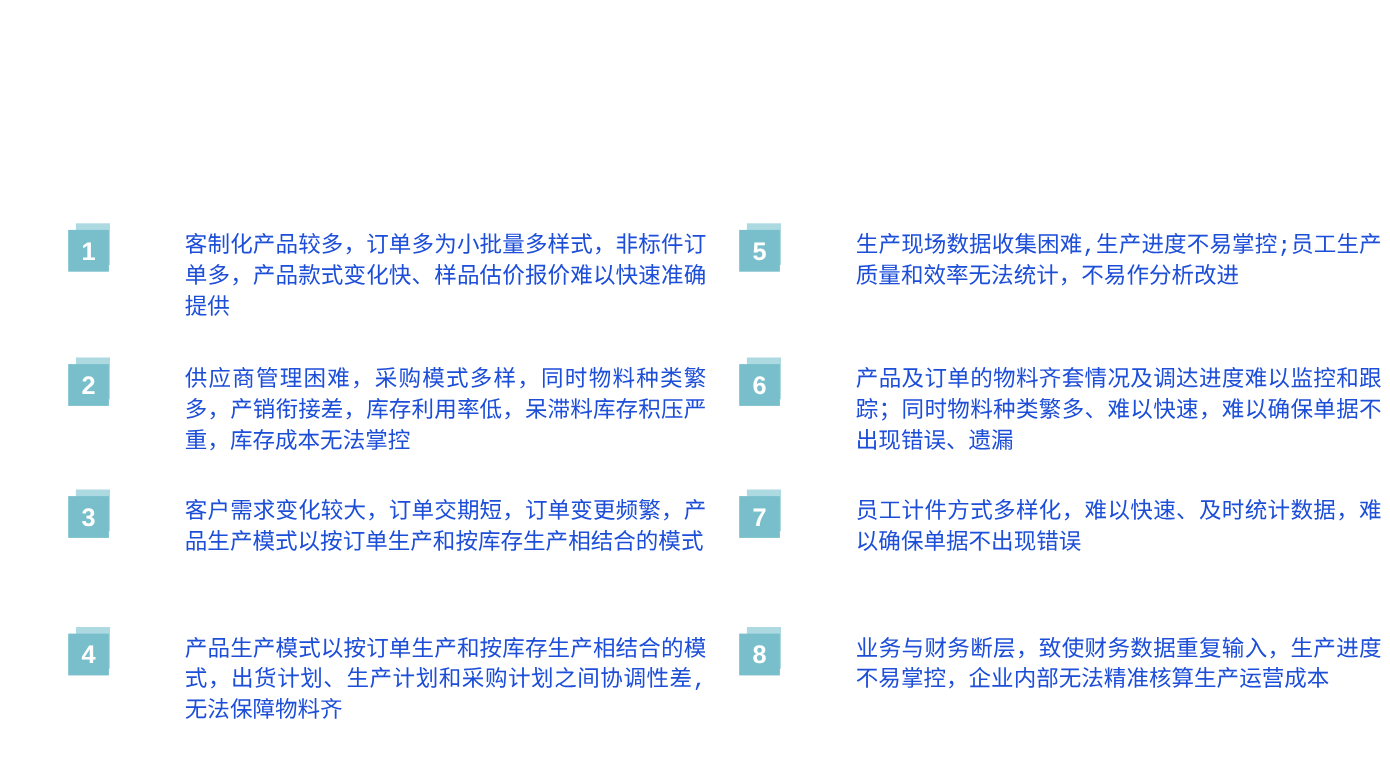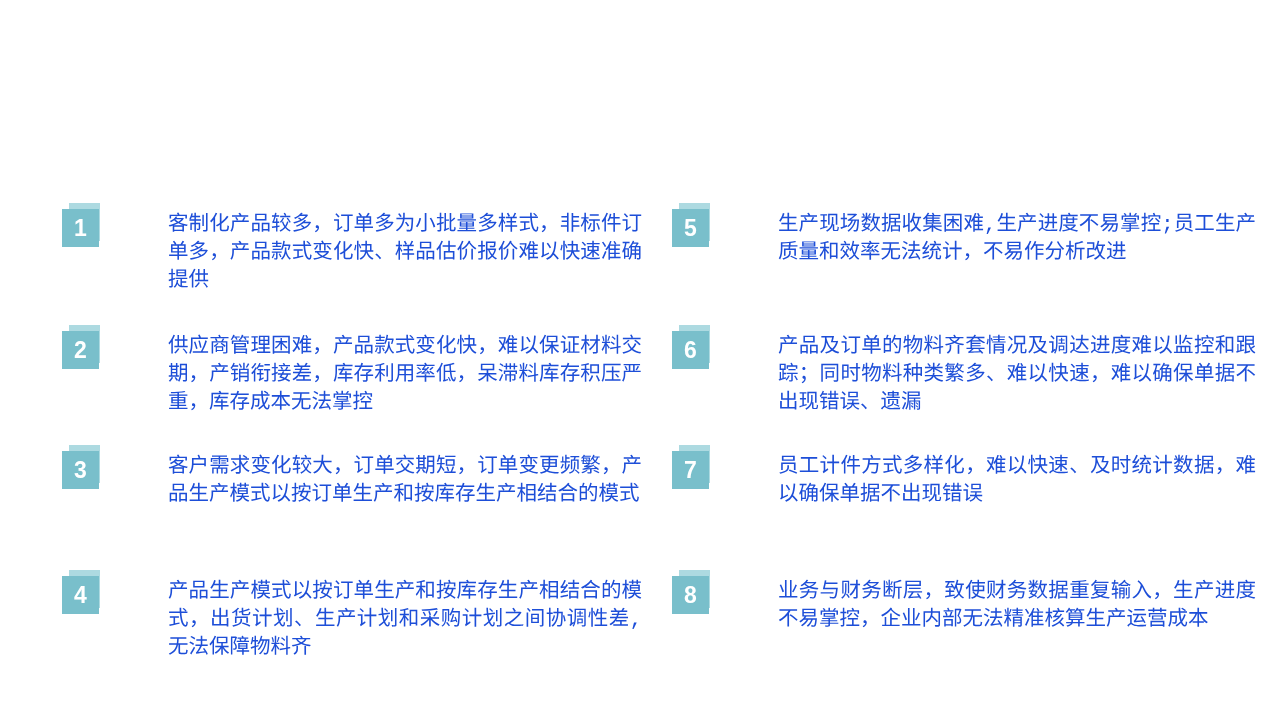--- a/index.html
+++ b/index.html
@@ -139,21 +139,21 @@
         </div>
         <p class="item-text">客制化产品较多，订单多为小批量多样式，非标件订单多，产品款式变化快、样品估价报价难以快速准确提供</p>
       </div>
 
       <div class="item" style="top:122px;">
         <div class="badge">
           <span class="shadow-sq"></span>
           <span class="main-sq"></span>
           <span class="num">2</span>
         </div>
-        <p class="item-text">供应商管理困难，产品款式变化快，难以保证材料交期，产销衔接差，库存利用率低，呆滞料库存积压严重，库存成本无法掌控</p>
+        <p class="item-text">供应商管理困难，采购模式多样，同时物料种类繁多，产销衔接差，库存利用率低，呆滞料库存积压严重，库存成本无法掌控</p>
       </div>
 
       <div class="item" style="top:242px;">
         <div class="badge">
           <span class="shadow-sq"></span>
           <span class="main-sq"></span>
           <span class="num">3</span>
         </div>
         <p class="item-text">客户需求变化较大，订单交期短，订单变更频繁，产品生产模式以按订单生产和按库存生产相结合的模式</p>
       </div>

